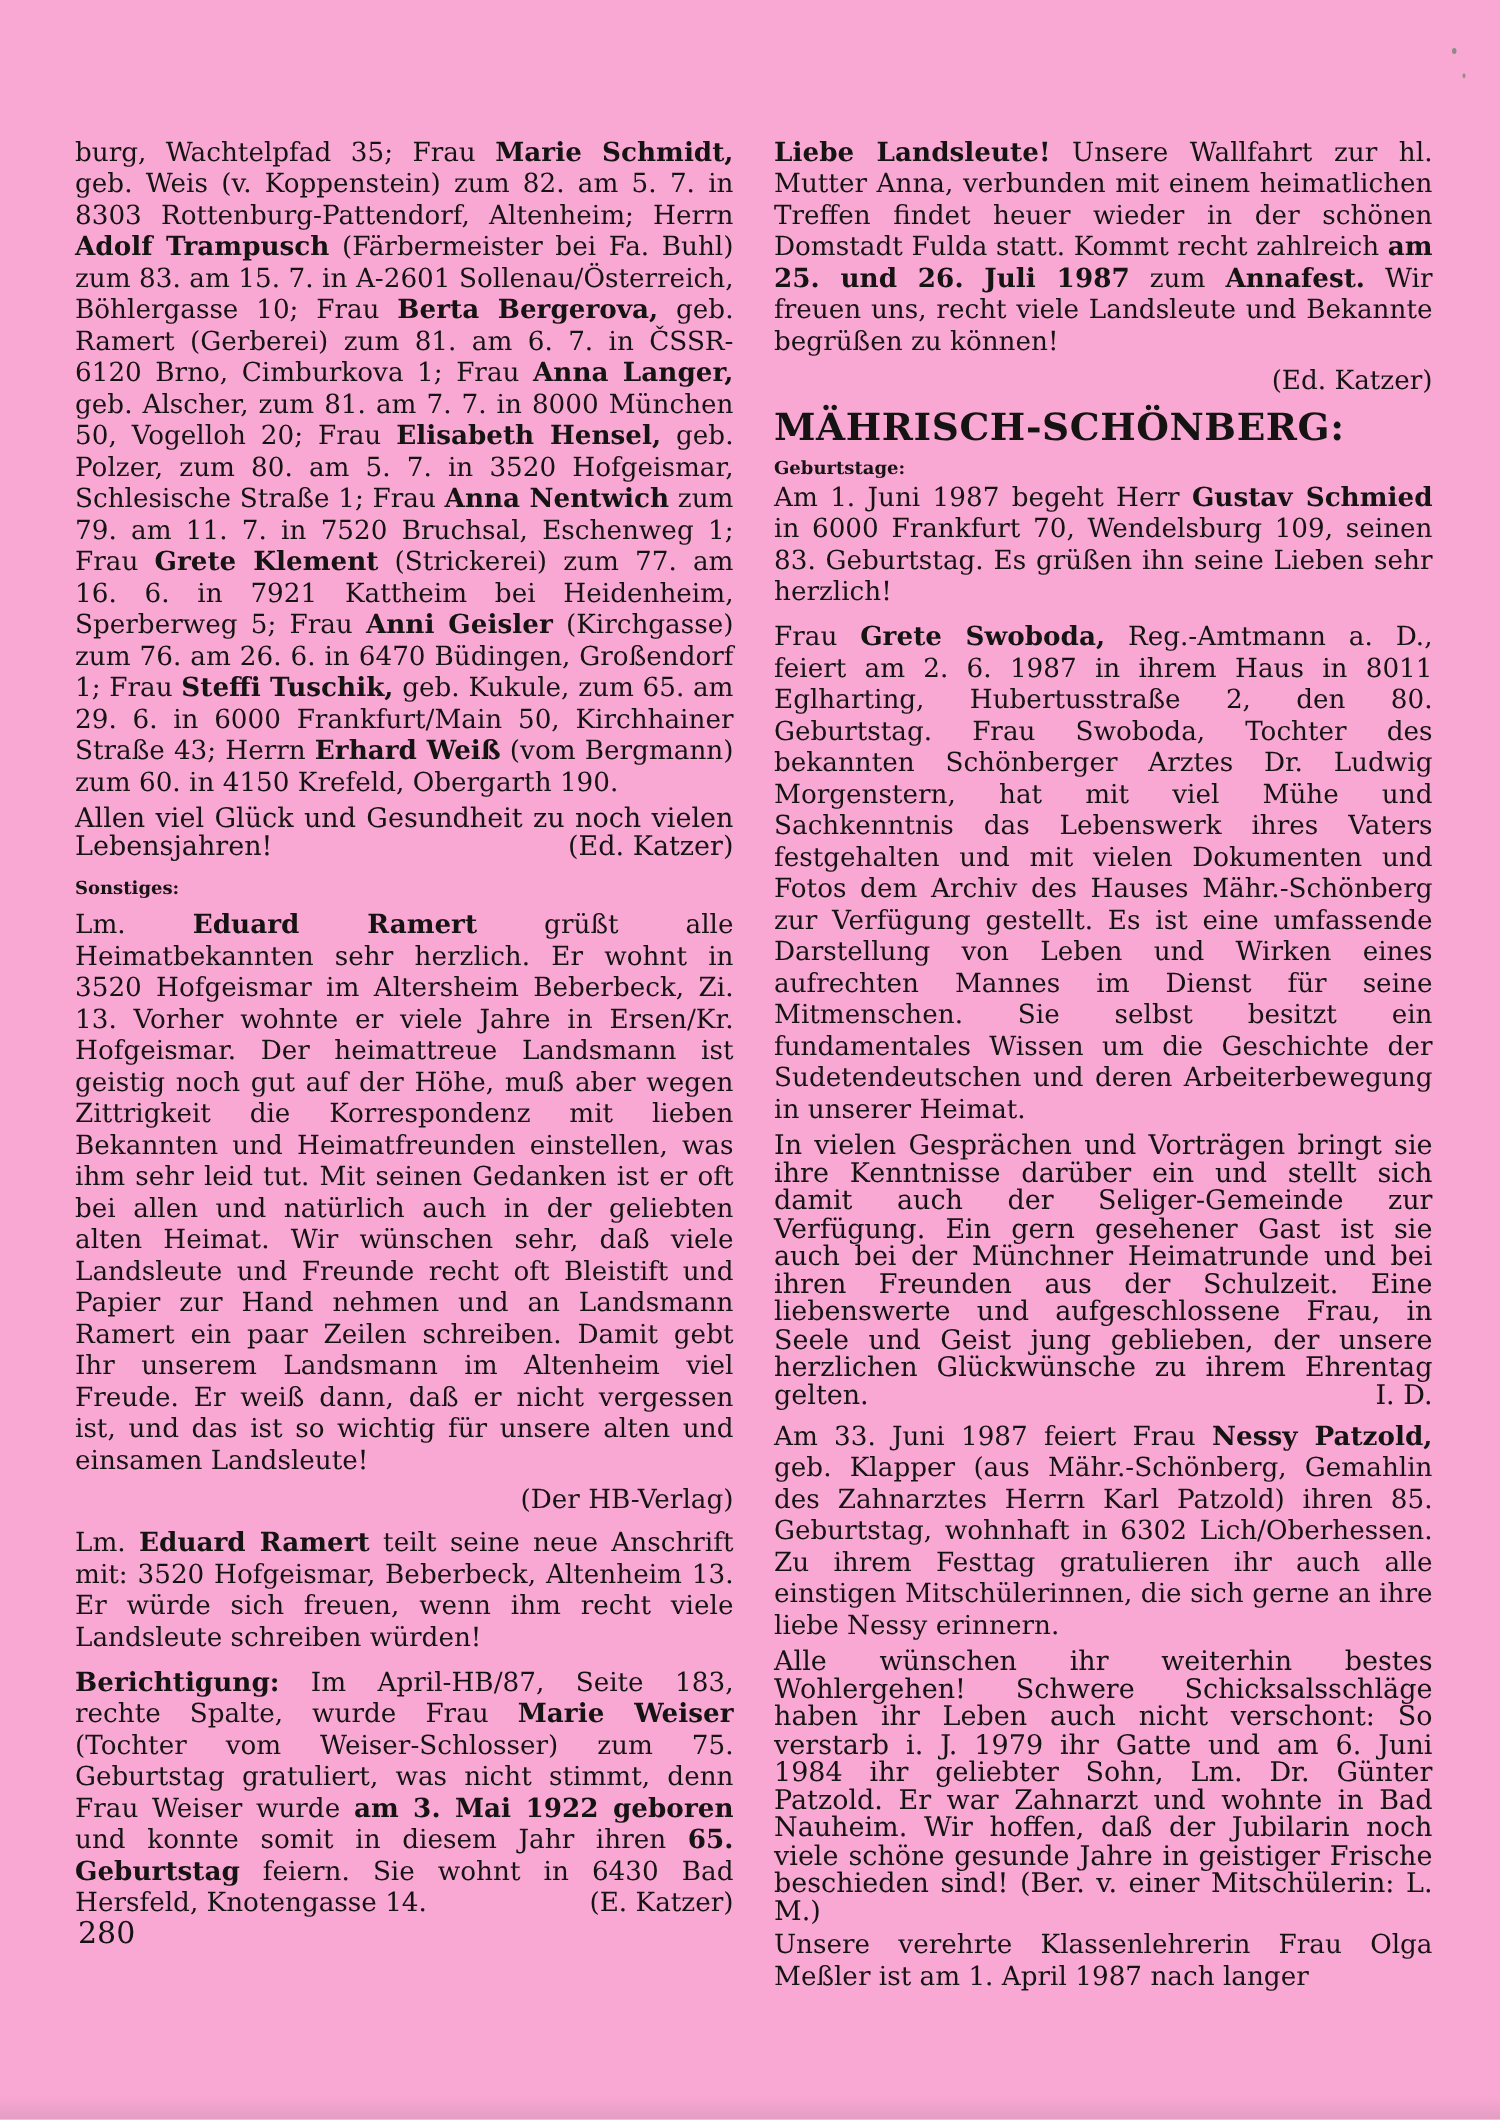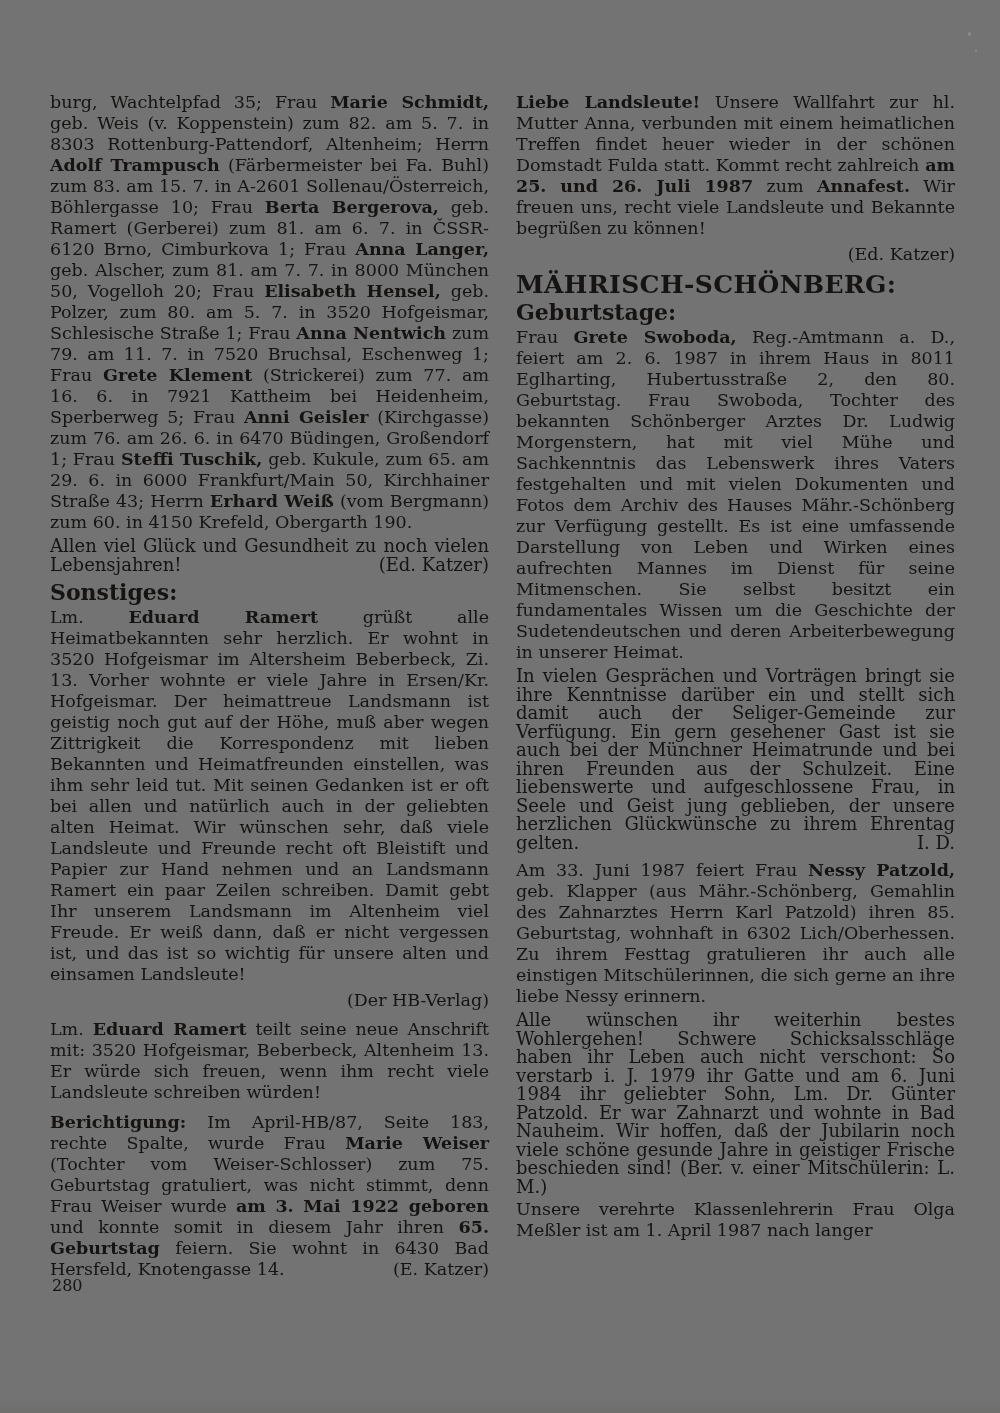--- a/index.html
+++ b/index.html
@@ -1,20 +1,20 @@
 <!DOCTYPE html>
 <html lang="de"><head>
 <meta charset="utf-8">
 <style>
   html, body { margin: 0; padding: 0; }
   .page {
     position: relative;
     width: 1000px;
     height: 1413px;
-    background: #737373;
+    background: #f9a8d4;
     color: #151412;
     font-family: "DejaVu Serif", "Liberation Serif", serif;
     overflow: hidden;
   }
   .columns {
     display: flex;
     gap: 27px;
     padding: 92px 45px 0 50px;
   }
   .col { flex: 1; min-width: 0; }
@@ -30,21 +30,21 @@
   .small {
     display: flow-root;
     font-size: 18px;
     line-height: 18.5px;
     text-align: justify;
     hyphens: auto;
     margin: 0 0 8px 0;
   }
   .heading {
     font-weight: bold;
-    font-size: 22px;
+    font-size: 12px;
     line-height: 21px;
     margin: 2px 0 4px 0;
   }
   .heading-caps {
     font-weight: bold;
     font-size: 25px;
     line-height: 23px;
     letter-spacing: 0.4px;
     margin: 8px 0 6px 0;
   }
@@ -55,21 +55,21 @@
     margin: -4px 0 8px 0;
   }
   .tight { margin-top: -5px; }
   .b { font-weight: bold; }
   .sig { float: right; padding-left: 14px; }
 
   .page-number {
     position: absolute;
     left: 52px;
     top: 1276px;
-    font-size: 16px;
+    font-size: 20px;
   }
   .bottom-edge {
     position: absolute;
     left: 0; right: 0; bottom: 0;
     height: 16px;
     background: linear-gradient(to bottom, rgba(90,88,80,0), rgba(90,88,80,0.14));
   }
   .speck { position: absolute; background: #8d8b84; border-radius: 50%; }
   .speck.s1 { width: 3px; height: 4px; left: 968px; top: 32px; }
   .speck.s2 { width: 2px; height: 3px; left: 975px; top: 49px; }
@@ -86,20 +86,21 @@
         <p class="para"><span>Lm. </span><span class="b">Eduard Ramert</span><span> grüßt alle Heimatbekannten sehr herzlich. Er wohnt in 3520 Hofgeismar im Altersheim Beberbeck, Zi. 13. Vorher wohnte er viele Jahre in Ersen/Kr. Hofgeismar. Der heimattreue Landsmann ist geistig noch gut auf der Höhe, muß aber wegen Zittrigkeit die Korrespondenz mit lieben Bekannten und Heimatfreunden einstellen, was ihm sehr leid tut. Mit seinen Gedanken ist er oft bei allen und natürlich auch in der geliebten alten Heimat. Wir wünschen sehr, daß viele Landsleute und Freunde recht oft Bleistift und Papier zur Hand nehmen und an Landsmann Ramert ein paar Zeilen schreiben. Damit gebt Ihr unserem Landsmann im Altenheim viel Freude. Er weiß dann, daß er nicht vergessen ist, und das ist so wichtig für unsere alten und einsamen Landsleute!</span></p>
         <p class="sigline"><span>(Der HB-Verlag)</span></p>
         <p class="para"><span>Lm. </span><span class="b">Eduard Ramert</span><span> teilt seine neue Anschrift mit: 3520 Hofgeismar, Beberbeck, Altenheim 13. Er würde sich freuen, wenn ihm recht viele Landsleute schreiben würden!</span></p>
         <p class="para"><span class="b">Berichtigung:</span><span> Im April-HB/87, Seite 183, rechte Spalte, wurde Frau </span><span class="b">Marie Weiser</span><span> (Tochter vom Weiser-Schlosser) zum 75. Geburtstag gratuliert, was nicht stimmt, denn Frau Weiser wurde </span><span class="b">am 3. Mai 1922 geboren</span><span> und konnte somit in diesem Jahr ihren </span><span class="b">65. Geburtstag</span><span> feiern. Sie wohnt in 6430 Bad Hersfeld, Knotengasse 14.</span><span class="sig">(E. Katzer)</span></p>
       </div>
     <div class="col">
         <p class="para"><span class="b">Liebe Landsleute!</span><span> Unsere Wallfahrt zur hl. Mutter Anna, verbunden mit einem heimatlichen Treffen findet heuer wieder in der schönen Domstadt Fulda statt. Kommt recht zahlreich </span><span class="b">am 25. und 26. Juli 1987</span><span> zum </span><span class="b">Annafest.</span><span> Wir freuen uns, recht viele Landsleute und Bekannte begrüßen zu können!</span></p>
         <p class="sigline"><span>(Ed. Katzer)</span></p>
         <p class="heading-caps"><span>MÄHRISCH-SCHÖNBERG:</span></p>
         <p class="heading"><span>Geburtstage:</span></p>
+        <p class="para tight"><span>Am 1. Juni 1987 begeht Herr </span><span class="b">Gustav Schmied</span><span> in 6000 Frankfurt 70, Wendelsburg 109, seinen 83. Geburtstag. Es grüßen ihn seine Lieben sehr herzlich!</span></p>
         <p class="para"><span>Frau </span><span class="b">Grete Swoboda,</span><span> Reg.-Amtmann a. D., feiert am 2. 6. 1987 in ihrem Haus in 8011 Eglharting, Hubertusstraße 2, den 80. Geburtstag. Frau Swoboda, Tochter des bekannten Schönberger Arztes Dr. Ludwig Morgenstern, hat mit viel Mühe und Sachkenntnis das Lebenswerk ihres Vaters festgehalten und mit vielen Dokumenten und Fotos dem Archiv des Hauses Mähr.-Schönberg zur Verfügung gestellt. Es ist eine umfassende Darstellung von Leben und Wirken eines aufrechten Mannes im Dienst für seine Mitmenschen. Sie selbst besitzt ein fundamentales Wissen um die Geschichte der Sudetendeutschen und deren Arbeiterbewegung in unserer Heimat.</span></p>
         <p class="small tight"><span>In vielen Gesprächen und Vorträgen bringt sie ihre Kenntnisse darüber ein und stellt sich damit auch der Seliger-Gemeinde zur Verfügung. Ein gern gesehener Gast ist sie auch bei der Münchner Heimatrunde und bei ihren Freunden aus der Schulzeit. Eine liebenswerte und aufgeschlossene Frau, in Seele und Geist jung geblieben, der unsere herzlichen Glückwünsche zu ihrem Ehrentag gelten.</span><span class="sig">I. D.</span></p>
         <p class="para"><span>Am 33. Juni 1987 feiert Frau </span><span class="b">Nessy Patzold,</span><span> geb. Klapper (aus Mähr.-Schönberg, Gemahlin des Zahnarztes Herrn Karl Patzold) ihren 85. Geburtstag, wohnhaft in 6302 Lich/Oberhessen. Zu ihrem Festtag gratulieren ihr auch alle einstigen Mitschülerinnen, die sich gerne an ihre liebe Nessy erinnern.</span></p>
         <p class="small tight"><span>Alle wünschen ihr weiterhin bestes Wohlergehen! Schwere Schicksalsschläge haben ihr Leben auch nicht verschont: So verstarb i. J. 1979 ihr Gatte und am 6. Juni 1984 ihr geliebter Sohn, Lm. Dr. Günter Patzold. Er war Zahnarzt und wohnte in Bad Nauheim. Wir hoffen, daß der Jubilarin noch viele schöne gesunde Jahre in geistiger Frische beschieden sind! (Ber. v. einer Mitschülerin: L. M.)</span></p>
         <p class="para tight"><span>Unsere verehrte Klassenlehrerin Frau Olga Meßler ist am 1. April 1987 nach langer</span></p>
       </div>
   </div>
   <div class="page-number">280</div>
   <div class="speck s1"></div>
   <div class="speck s2"></div>

